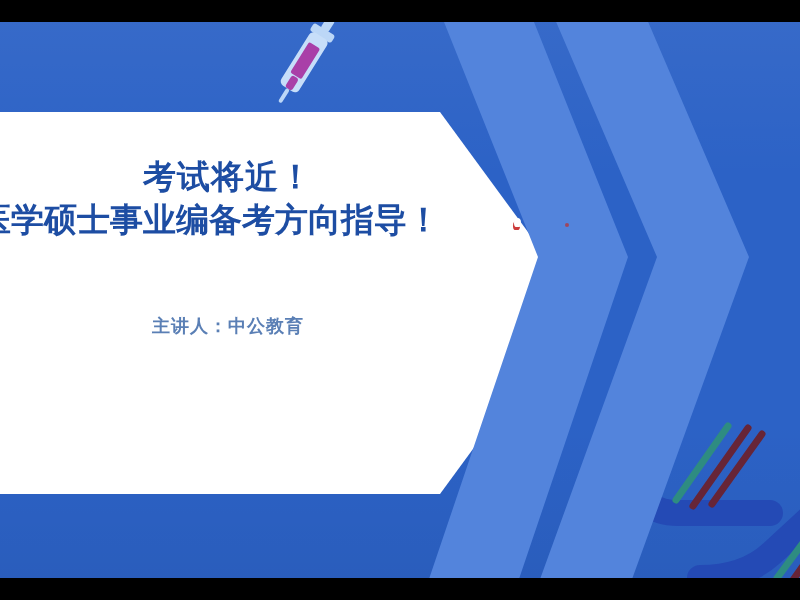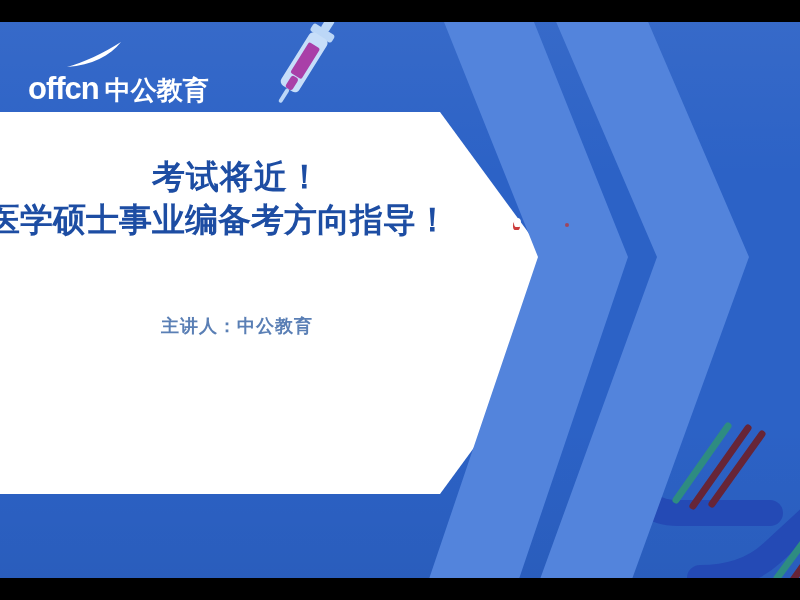--- a/index.html
+++ b/index.html
@@ -125,21 +125,21 @@
     left: 0;
     top: 90px;
     width: 580px;
     height: 382px;
     background: #ffffff;
     z-index: 10;
     clip-path: polygon(0 0, 440px 0, 580px 191px, 440px 382px, 0 382px);
   }
   #card-text-stack {
     position: absolute;
-    left: 17px;
+    left: 8px;
     top: 0;
     width: 440px;
     height: 382px;
     display: flex;
     flex-direction: column;
     align-items: center;
     justify-content: flex-start;
     padding-top: 46px;
     box-sizing: border-box;
   }
@@ -235,29 +235,20 @@
       <g transform="rotate(32 45 48)">
         <rect x="34" y="-8" width="9" height="13" rx="2" fill="#bcd7f7"></rect>
         <rect x="26" y="4" width="25" height="9" rx="3" fill="#bcd7f7"></rect>
         <rect x="28" y="12" width="21" height="62" rx="5" fill="#c7def9"></rect>
         <rect x="32" y="23" width="13" height="36" rx="2" fill="#a93fa8"></rect>
         <rect x="35" y="60" width="8" height="14" rx="3" fill="#a93fa8"></rect>
         <rect x="37" y="74" width="4" height="16" rx="2" fill="#bcd7f7"></rect>
       </g>
     </svg>
 
-    <div id="logo-bar">
-      <div id="brand-logo">
-        <svg id="brand-swoosh" viewBox="0 0 56 26">
-          <path d="M1 25 C16 21 38 11 55 0 C44 14 26 23 1 25 Z" fill="#ffffff"></path>
-        </svg>
-        <span id="brand-wordmark">offcn</span>
-        <span id="brand-name-cn">中公教育</span>
-      </div>
-    </div>
 
     <div id="content-card">
       <div id="card-text-stack">
         <div id="title-line-1">考试将近！</div>
         <div id="title-line-2">医学硕士事业编备考方向指导！</div>
         <div id="presenter-line">主讲人：中公教育</div>
       </div>
     </div>
 
     <svg id="chevron-stripe-1" class="chevron-stripe" viewBox="0 0 230 556">

